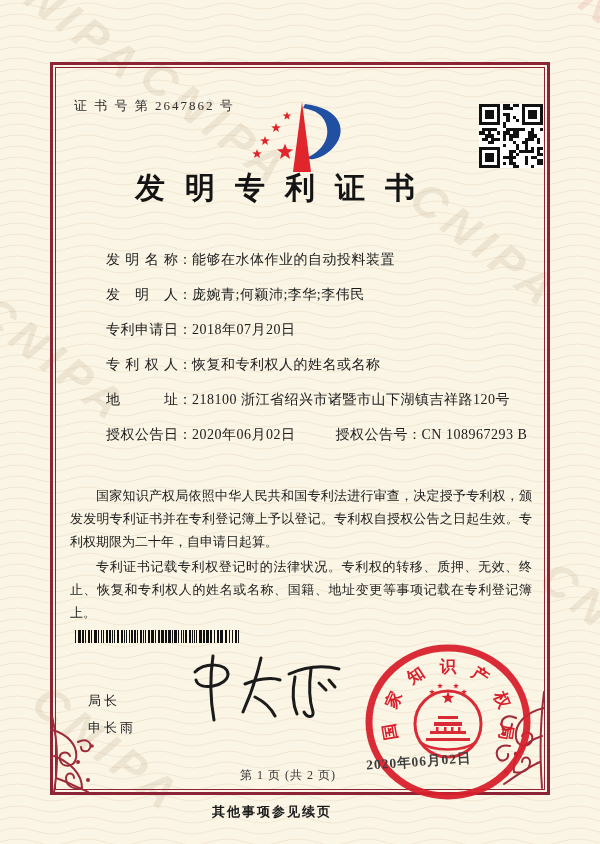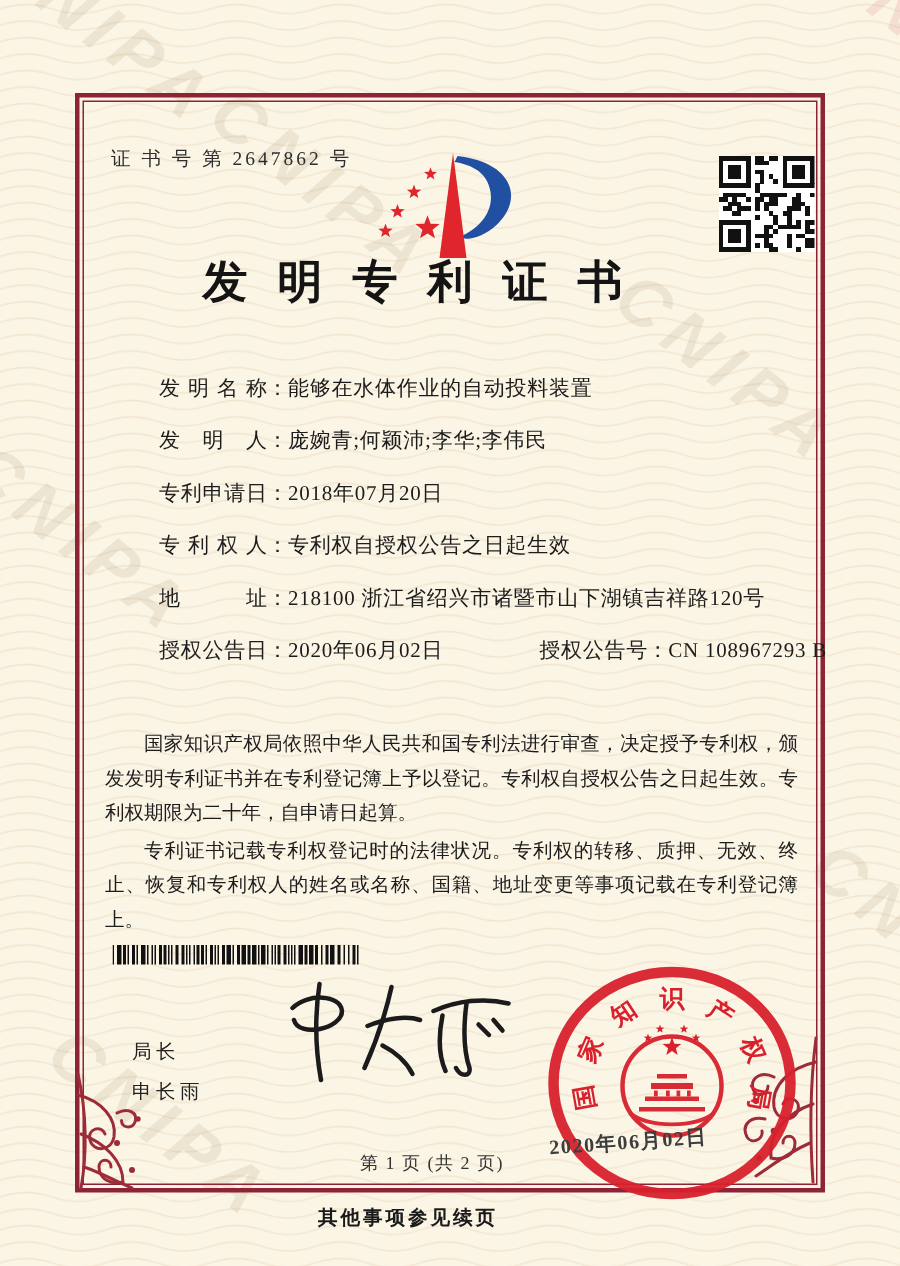--- a/index.html
+++ b/index.html
@@ -16,21 +16,21 @@
          border:3px solid #8d2336;}
   .frame-inner{position:absolute;inset:2px;border:1px solid #8d2336;}
   
   .certno{position:absolute;left:74px;top:97px;font-size:13px;color:#2e2e2e;letter-spacing:2px;}
   .title{position:absolute;left:0;top:168px;width:550px;text-align:center;
          font-size:30px;font-weight:bold;color:#141414;letter-spacing:20px;text-indent:20px;}
   
   .fields{position:absolute;left:74px;top:249px;width:460px;font-size:14px;color:#1c1c1c;}
   .frow{height:22px;line-height:22px;margin-bottom:13px;white-space:nowrap;}
   .flabel{display:inline-block;width:72px;text-align:justify;text-align-last:justify;vertical-align:top;margin-left:32px;}
-  .flabel2{margin-left:64px;}
+  .flabel2{margin-left:40px;}
   .fcolon{display:inline-block;vertical-align:top;}
   .fvalue{display:inline-block;vertical-align:top;letter-spacing:0.5px;}
   
   .paras{position:absolute;left:70px;top:484px;width:462px;font-size:13px;
          line-height:23px;color:#1c1c1c;text-align:justify;}
   .paras p{margin:0 0 2px 0;text-indent:2em;}
   
   .director{position:absolute;left:88px;top:687px;font-size:13px;color:#222;line-height:27px;letter-spacing:3px;}
   
   .pageinfo{position:absolute;left:0;top:767px;width:576px;text-align:center;
@@ -317,21 +317,21 @@
       <rect x="12" y="20" width="1.02" height="1.02" fill="#111"></rect>
       <rect x="17" y="20" width="1.02" height="1.02" fill="#111"></rect>
     </svg>
 
   <div class="title">发明专利证书</div>
 
   <div class="fields" id="fields">
       <div class="frow"><span class="flabel">发明名称</span><span class="fcolon">：</span><span class="fvalue">能够在水体作业的自动投料装置</span></div>
       <div class="frow"><span class="flabel">发明人</span><span class="fcolon">：</span><span class="fvalue">庞婉青;何颖沛;李华;李伟民</span></div>
       <div class="frow"><span class="flabel">专利申请日</span><span class="fcolon">：</span><span class="fvalue">2018年07月20日</span></div>
-      <div class="frow"><span class="flabel">专利权人</span><span class="fcolon">：</span><span class="fvalue">专利权自授权公告之日起生效</span></div>
+      <div class="frow"><span class="flabel">专利权人</span><span class="fcolon">：</span><span class="fvalue">恢复和专利权人的姓名或名称</span></div>
       <div class="frow"><span class="flabel">地址</span><span class="fcolon">：</span><span class="fvalue">218100 浙江省绍兴市诸暨市山下湖镇吉祥路120号</span></div>
       <div class="frow"><span class="flabel">授权公告日</span><span class="fcolon">：</span><span class="fvalue">2020年06月02日</span><span class="flabel flabel2">授权公告号</span><span class="fcolon">：</span><span class="fvalue">CN 108967293 B</span></div>
     </div>
 
   <div class="paras">
     <p>国家知识产权局依照中华人民共和国专利法进行审查，决定授予专利权，颁发发明专利证书并在专利登记簿上予以登记。专利权自授权公告之日起生效。专利权期限为二十年，自申请日起算。</p>
     <p>专利证书记载专利权登记时的法律状况。专利权的转移、质押、无效、终止、恢复和专利权人的姓名或名称、国籍、地址变更等事项记载在专利登记簿上。</p>
   </div>
 
   <svg id="barcode" class="abs" style="left:75px;top:630px;" width="168" height="14">

